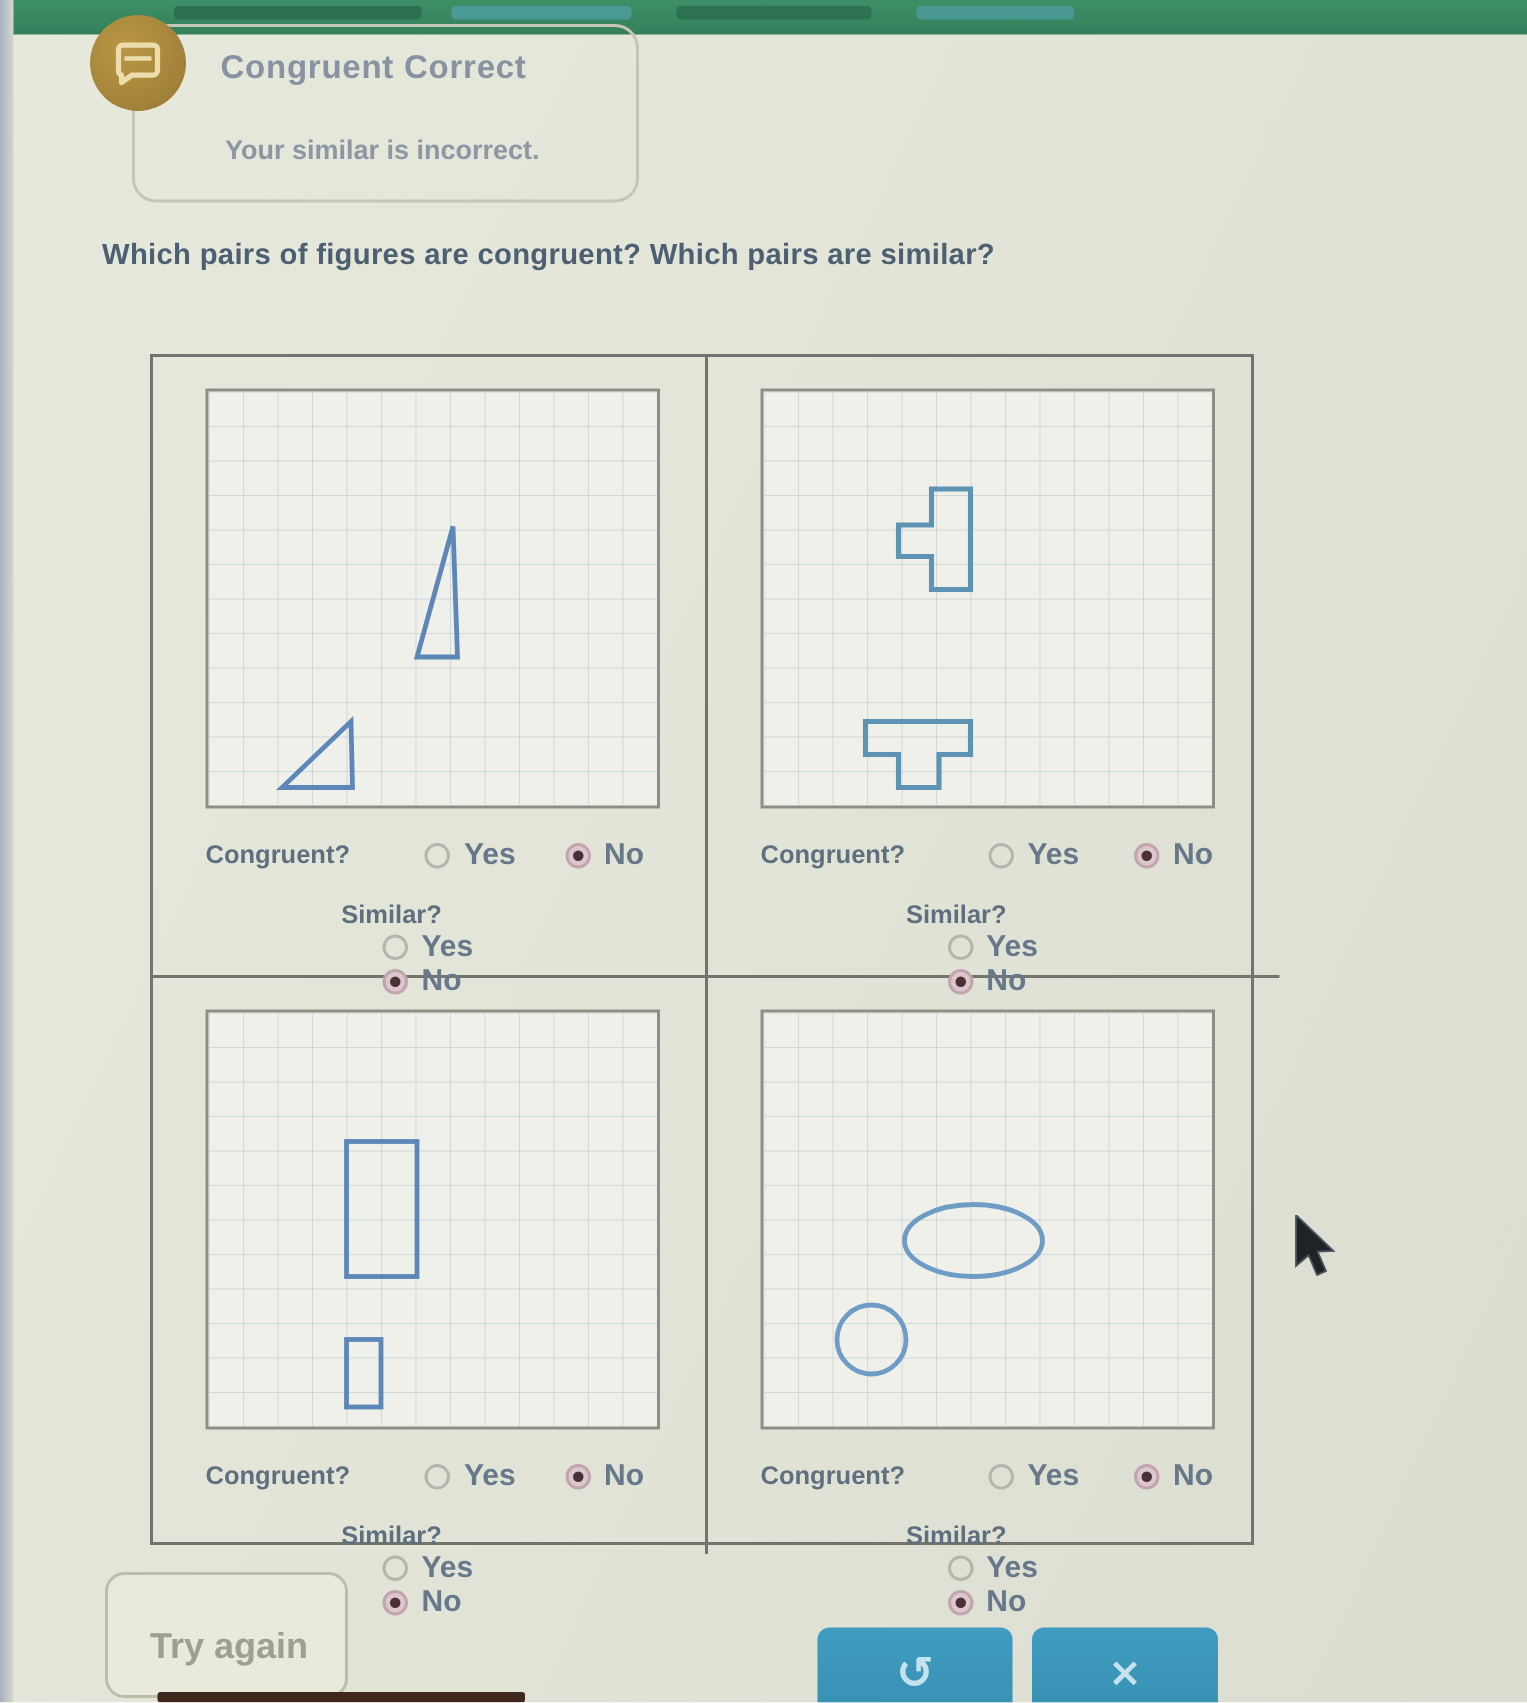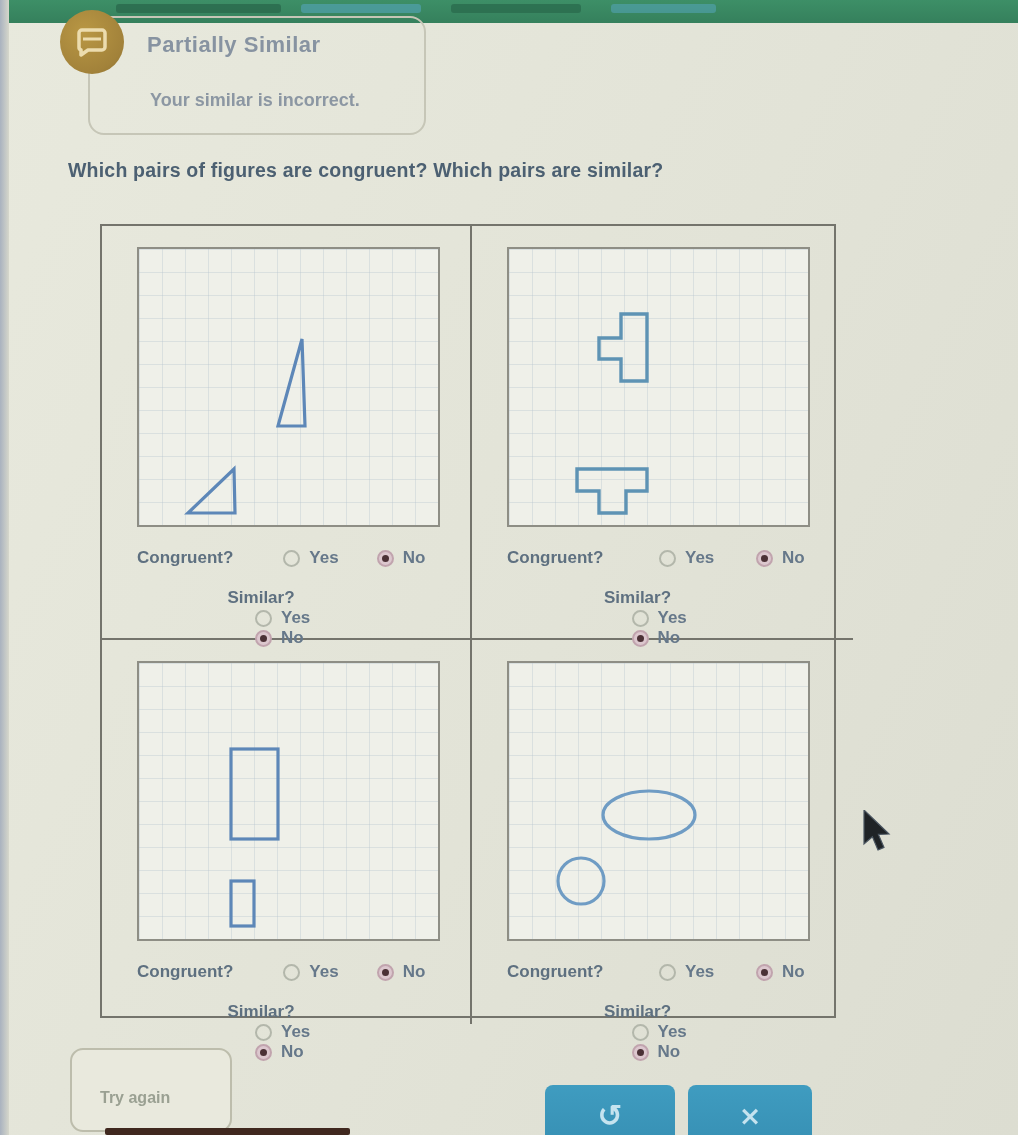--- a/index.html
+++ b/index.html
@@ -43,55 +43,55 @@
   }
 
   
   .question {
     position:absolute; left:68px; top:159px;
     font-size:19.5px; font-weight:700; color:#4c6072; letter-spacing:.2px;
   }
 
   
   .qtable {
-    position:absolute; left:100px; top:224px; width:736px; height:794px;
+    position:absolute; left:100px; top:236px; width:736px; height:794px;
     border:2px solid #74746c;
     display:grid; grid-template-columns:370px 1fr; grid-template-rows:414px 1fr;
     z-index:3;
   }
   .cell { position:relative; padding:21px 0 0 35px; }
   .cell.br { border-right:2px solid #74746c; }
   .cell.bb { border-bottom:2px solid #74746c; }
 
   .gridimg {
     width:303px; height:280px; border:2px solid #8e8e85;
     background-color:#eff0e9; display:block;
   }
 
   .qrow { display:flex; align-items:center; margin-top:20px; height:22px; }
   .qrow + .qrow { margin-top:19px;flex-direction:column; }
   .qrow .qlabel { width:152px; font-size:17px; font-weight:600; color:#5e7080; }
   .option { display:flex; align-items:center; width:97px; cursor:default; }
-  .opt-label { font-size:17px; font-weight:600; color:#66788a; margin-left:9px; }
+  .opt-label { font-size:20px; font-weight:600; color:#66788a; margin-left:9px; }
   .radio {
     width:17px; height:17px; border-radius:50%;
     border:2px solid #b3b7ab; background:transparent; position:relative; flex:0 0 auto;
   }
   .radio.selected { border-color:#c1a4ae; background:#dcc7ce; }
   .radio.selected::after {
     content:""; position:absolute; left:3px; top:3px; right:3px; bottom:3px;
     border-radius:50%; background:#4b3136;
   }
 
   
   .try-again {
     position:absolute; left:70px; top:1048px; width:162px; height:84px;
     border:2px solid #bdbdac; border-radius:13px; background:#e9e9dd;
     font-family:"Liberation Sans", sans-serif;
-    font-size:16px; font-weight:600; color:#9aa092;
+    font-size:24px; font-weight:600; color:#9aa092;
     text-align:left; padding:16px 0 0 28px; z-index:6;
   }
   .blue-btn {
     position:absolute; top:1085px; height:60px; border:none; border-radius:8px;
     background:linear-gradient(to bottom,#3f9cc0,#3790b4);
     color:#c5e3ef; font-size:30px; font-weight:700; z-index:6;
     font-family:"DejaVu Sans", sans-serif;
     display:flex; align-items:center; justify-content:center;
   }
   .blue-btn.undo { left:545px; width:130px; }
@@ -111,21 +111,21 @@
   <div class="left-edge"></div>
 
   <div class="topbar">
     <div class="blur-blob" style="left:110px;width:165px;background:#2b6b4e;opacity:.85;"></div>
     <div class="blur-blob" style="left:295px;width:120px;background:#57a7c3;opacity:.55;"></div>
     <div class="blur-blob" style="left:445px;width:130px;background:#2b6b4e;opacity:.8;"></div>
     <div class="blur-blob" style="left:605px;width:105px;background:#57a7c3;opacity:.5;"></div>
   </div>
 
   <div class="bubble">
-    <div class="bubble-title">Partially Similar</div>
+    <div class="bubble-title">Congruent Correct</div>
     <div class="bubble-msg">Your similar is incorrect.</div>
   </div>
   <div class="badge">
     <svg width="34" height="32" viewBox="0 0 34 32">
       <path d="M7 4 h20 a3 3 0 0 1 3 3 v14 a3 3 0 0 1 -3 3 h-14 l-7 5 v-5 a3 3 0 0 1 -2 -3 v-14 a3 3 0 0 1 3 -3 z" fill="none" stroke="#ecdcae" stroke-width="3.5" stroke-linejoin="round"></path>
       <line x1="8" y1="13" x2="26" y2="13" stroke="#ecdcae" stroke-width="3"></line>
     </svg>
   </div>
 
   <div class="question">Which pairs of figures are congruent? Which pairs are similar?</div>

